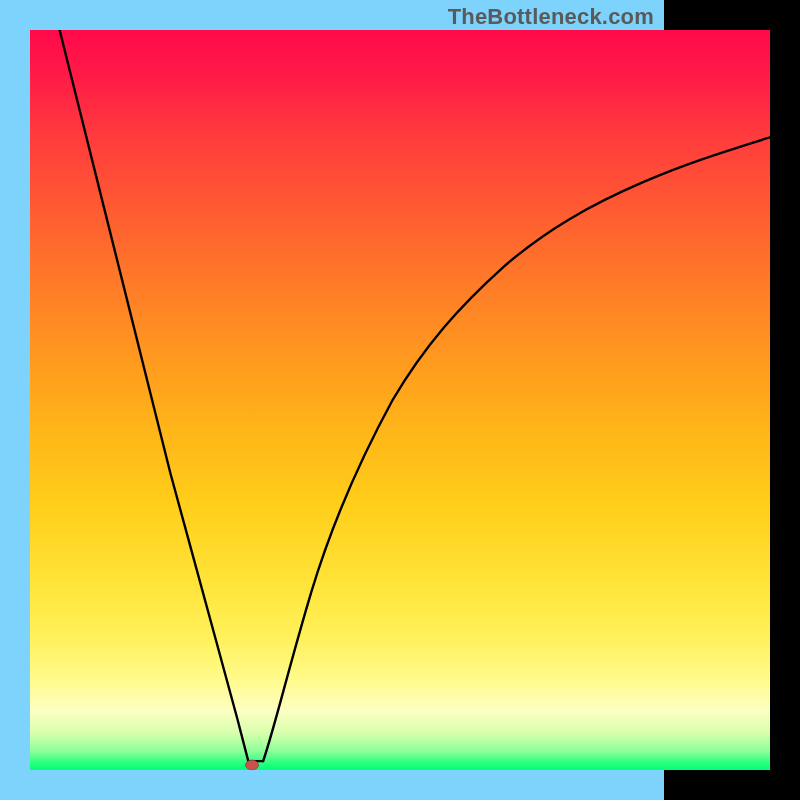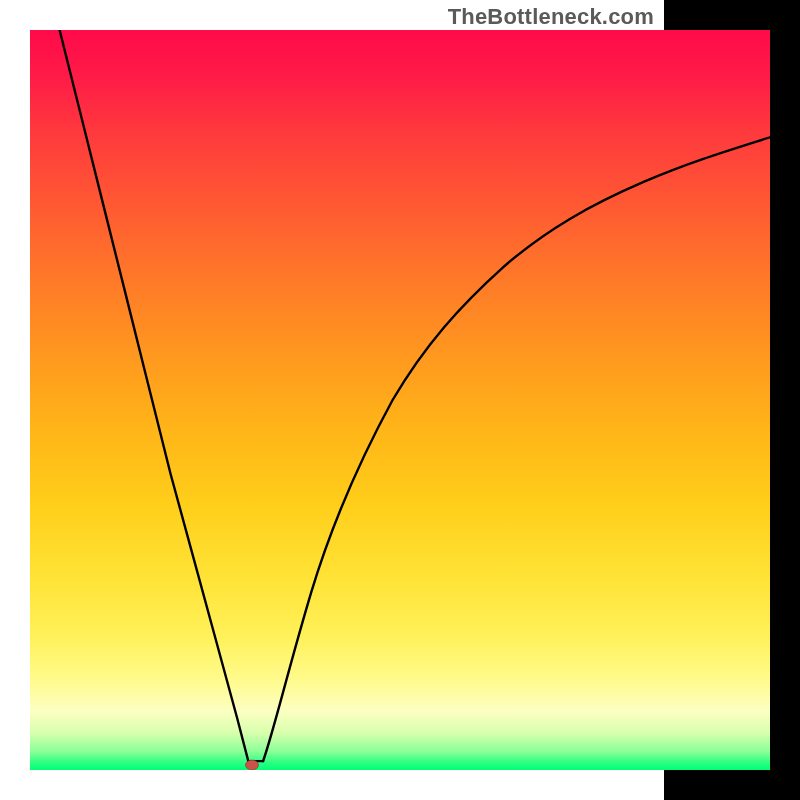--- a/index.html
+++ b/index.html
@@ -7,21 +7,21 @@
     padding: 0;
     width: 800px;
     height: 800px;
     background: #000;
     font-family: Arial, Helvetica, sans-serif;
   }
   .frame {
     position: relative;
     width: 664px;
     height: 800px;
-    background: #ffffff;
+    background: #7dd3fc;
   }
   .watermark {
     position: absolute;
     top: 4px;
     right: 10px;
     color: #5a5a5a;
     font-size: 22px;
     font-weight: 600;
     letter-spacing: 0.2px;
     user-select: none;

